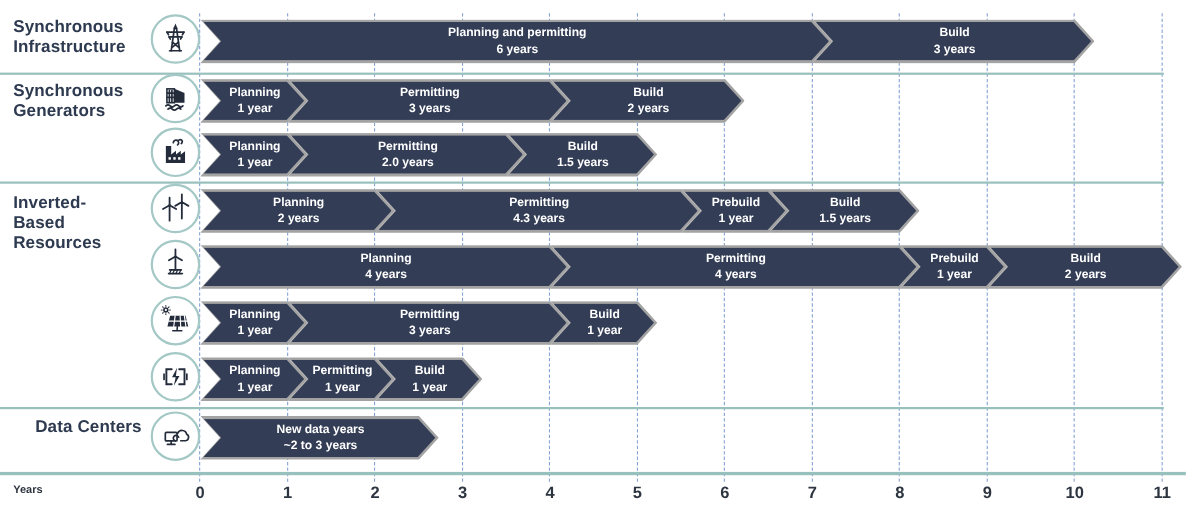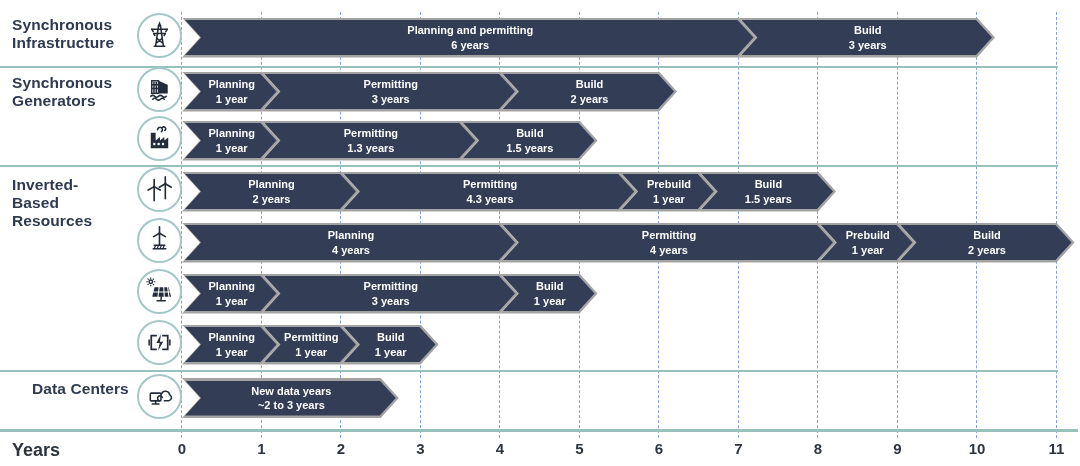--- a/index.html
+++ b/index.html
@@ -44,21 +44,21 @@
     display:flex; flex-direction:column; align-items:center; justify-content:center;
     text-align:center; font-size:11px; font-weight:bold; line-height:1.3;
     padding:0 10px 0 12px; white-space:nowrap;
   }
   .tick-label {
     position:absolute; top:440px; width:44px; margin-left:-22px;
     text-align:center; font-size:15px; font-weight:bold;
     color:var(--axistext,#2d3540); z-index:3;
   }
   .axis-title {
-    position:absolute; left:12px; top:440px; font-size:18px;
+    position:absolute; left:12px; top:440px; font-size:10px;
     font-weight:bold; color:var(--axistext,#2d3540); z-index:3;
   }
 </style>
 </head>
 <body>
 
 <div class="canvas">
   <div id="chart">
       <div class="gridline" style="left: 181.25px; top: 12px; height: 426px;"></div>
       <div class="tick-label" style="left: 182px; top: 440px;">0</div>
@@ -155,21 +155,21 @@
       </div>
       <div class="bar" style="left: 182px; width: 97.5px; top: 120.5px; height: 40px;">
         <div class="bar-inner">
           <div>Planning</div>
           <div>1 year</div>
         </div>
       </div>
       <div class="bar" style="left: 261.5px; width: 216.75px; top: 120.5px; height: 40px;">
         <div class="bar-inner">
           <div>Permitting</div>
-          <div>1.3 years</div>
+          <div>2.0 years</div>
         </div>
       </div>
       <div class="bar" style="left: 460.25px; width: 137.25px; top: 120.5px; height: 40px;">
         <div class="bar-inner">
           <div>Build</div>
           <div>1.5 years</div>
         </div>
       </div>
       <div class="section-label" style="top: 176px;">
         <div>Inverted-</div>

